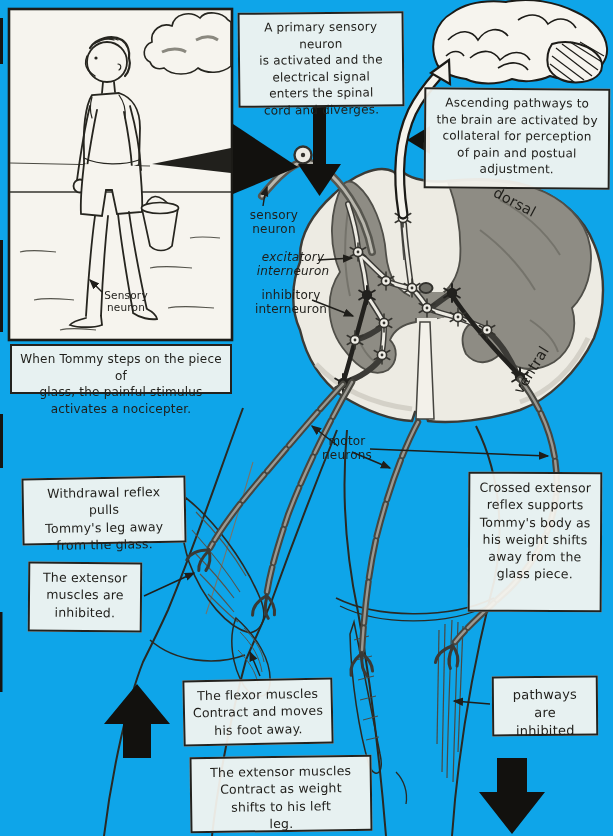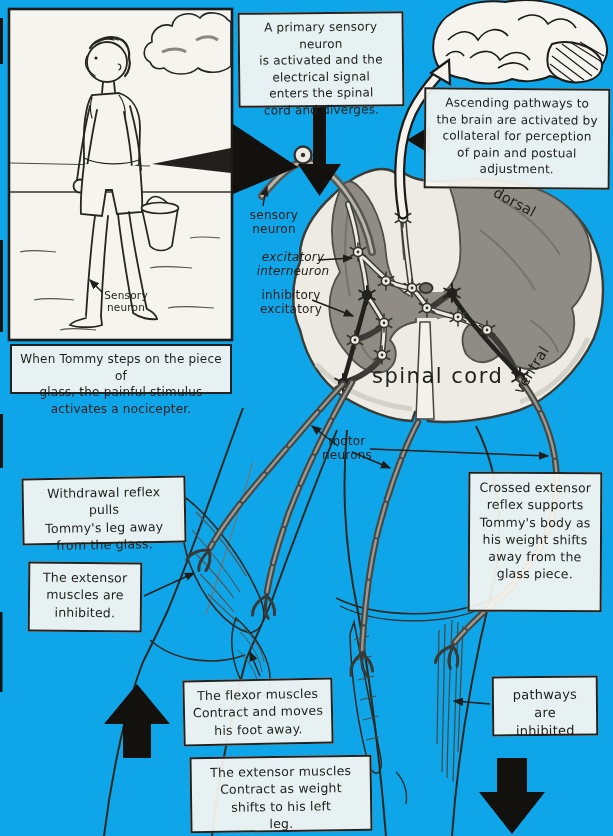--- a/index.html
+++ b/index.html
@@ -386,20 +386,19 @@
 <div class="tbox b-flexinh">pathways are
 inhibited</div>
 
 <div class="lbl l-scene">Sensory
 neuron</div>
 <div class="lbl l-sens">sensory
 neuron</div>
 <div class="lbl l-excit">excitatory
 interneuron</div>
 <div class="lbl l-inhib">inhibitory
-excitatory</div>
+interneuron</div>
 <div class="lbl l-motor">motor
 neurons</div>
-<div class="lbl l-spinal">spinal cord</div>
 <div class="lbl l-dorsal">dorsal</div>
 <div class="lbl l-ventral">ventral</div>
 
 </div>
 
 </body></html>

